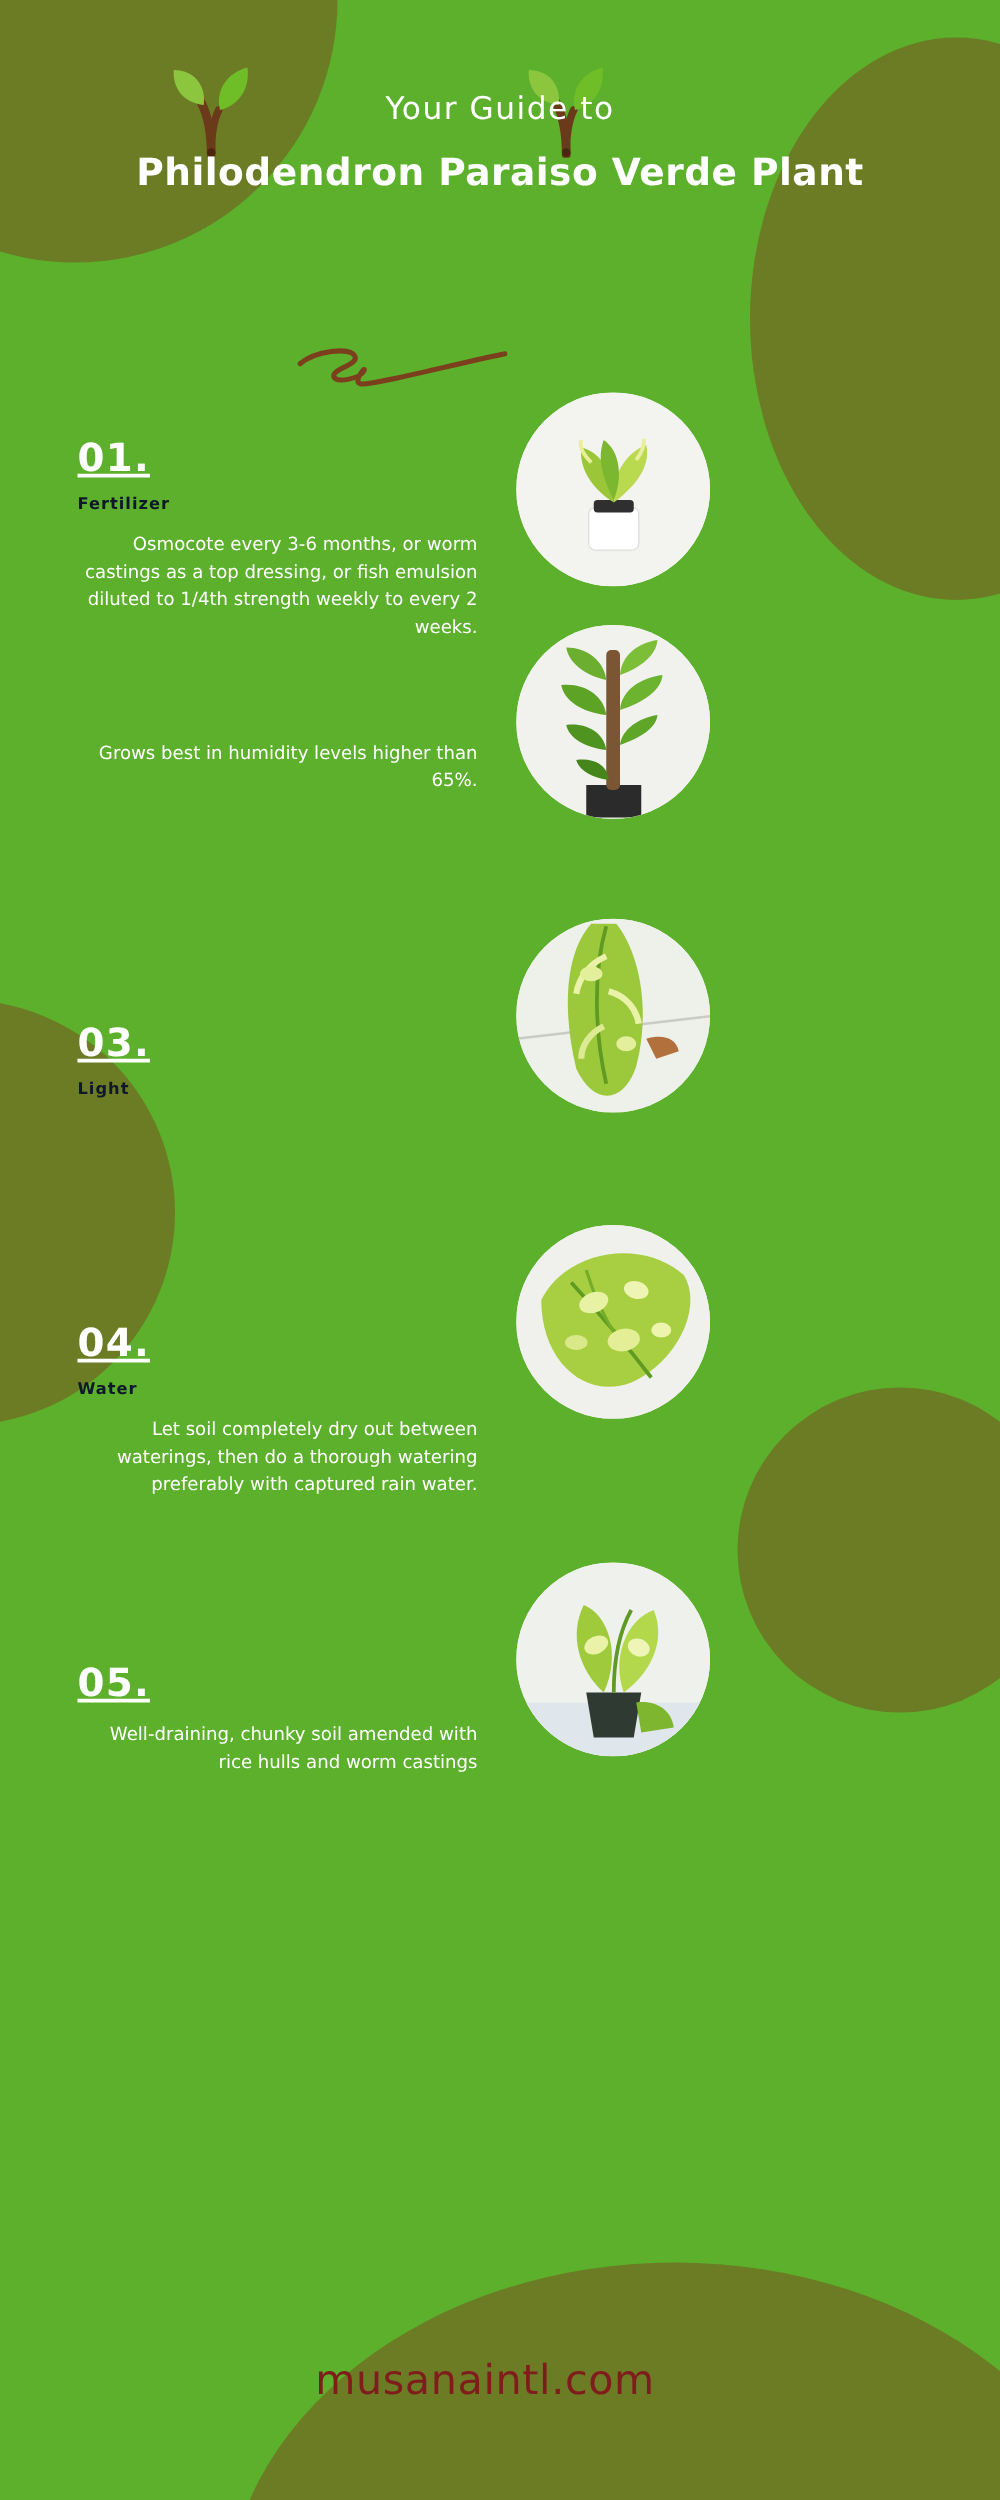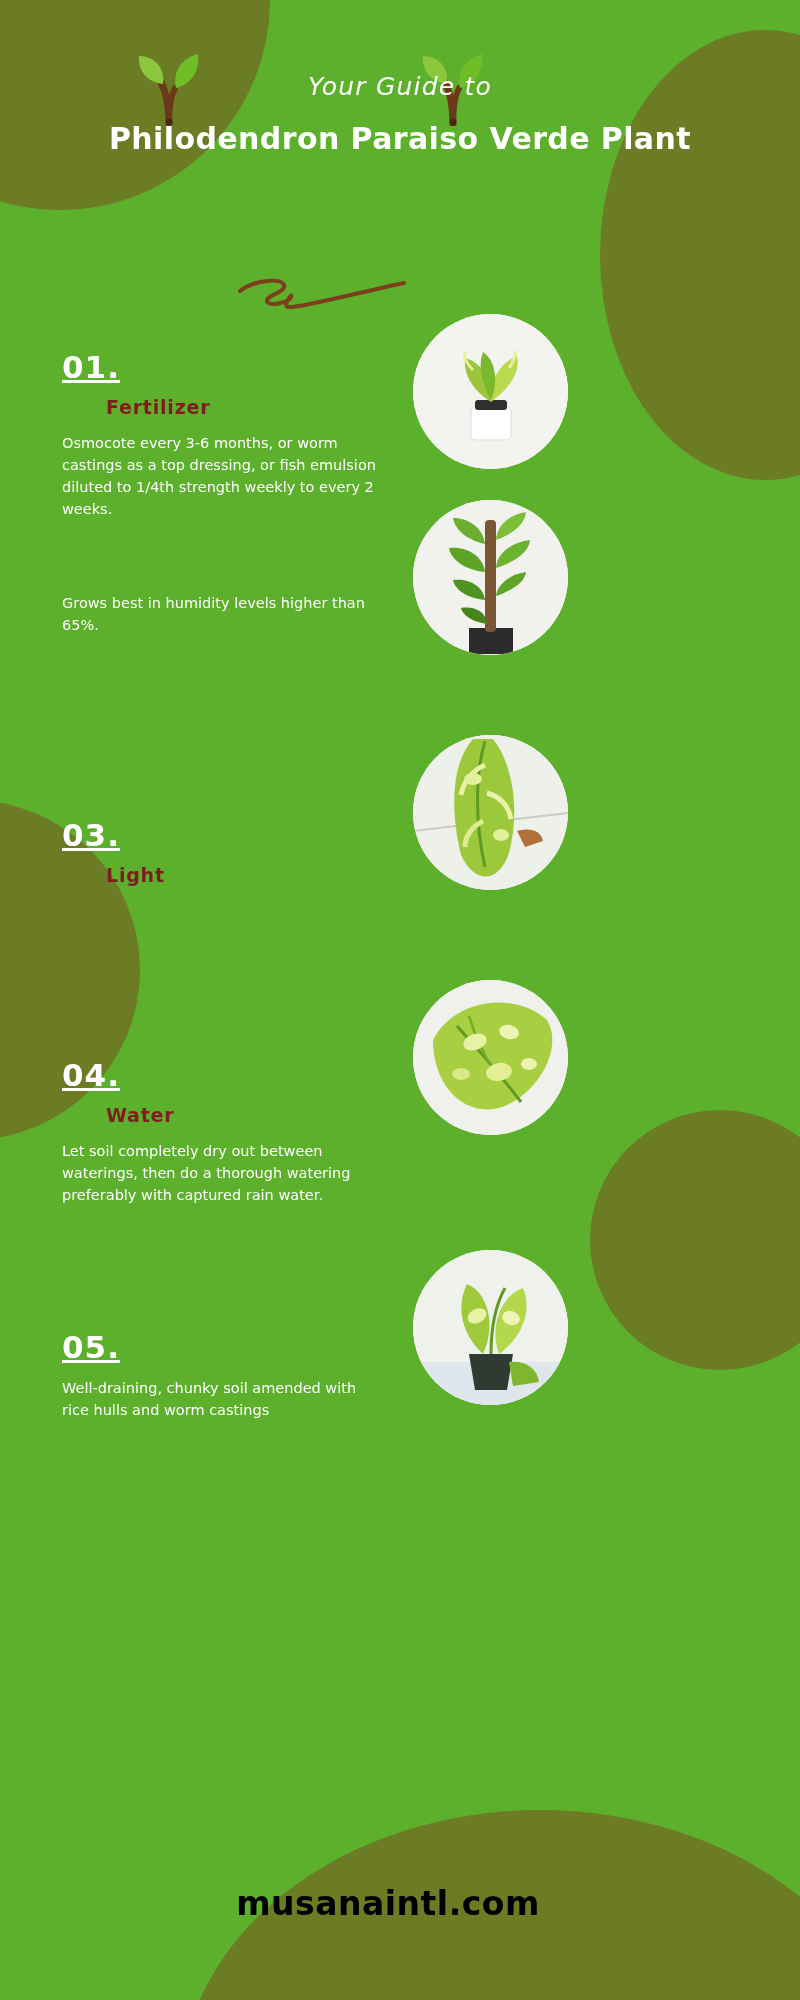--- a/index.html
+++ b/index.html
@@ -27,58 +27,58 @@
   
   #header { position:absolute; left:0; top:0; width:800px; }
 
   .sprout { position:absolute; width:66px; height:78px; }
   #sprout-left  { left:136px; top:48px; }
   #sprout-right { left:420px; top:48px; }
 
   .title-block { position:absolute; left:0; top:72px; width:800px; text-align:center; }
   #eyebrow {
     font-family:"DejaVu Sans", sans-serif;
-    font-size:25px; color:#ffffff; letter-spacing:1.2px;font-style:italic;
+    font-size:25px; color:#ffffff; letter-spacing:1.2px;
   }
   #main-title {
     margin-top:18px;
     font-size:30px; line-height:1.32; color:#ffffff;
     letter-spacing:.4px; padding:0 92px;font-weight:bold;
   }
 
   #squiggle { position:absolute; left:236px; top:275px; }
 
   
   .section { position:absolute; left:0; width:800px; }
   .sec-text { position:absolute; left:62px; width:320px; }
   .sec-num {
     font-size:31px; font-weight:bold; color:#ffffff;
     letter-spacing:1px; line-height:1;text-decoration:underline;
   }
   .sec-head {
     margin-top:13px;
-    font-size:19px; font-weight:bold; color:#7f1d1d; letter-spacing:.8px;margin-left:44px;
+    font-size:13px; font-weight:bold; color:#0f172a; letter-spacing:.8px;
   }
   .sec-body {
     margin-top:14px;
-    font-size:14.5px; line-height:1.52; color:#ffffff;
+    font-size:14.5px; line-height:1.52; color:#ffffff;text-align:right;
   }
 
   
   .photo {
     position:absolute; left:413px; width:155px; height:155px;
     border-radius:50%; overflow:hidden; background:#f4f5f0;
   }
   .photo svg { display:block; width:155px; height:155px; }
 
   
   #footer-url {
     position:absolute; left:0; top:1884px; width:776px;
-    text-align:center; color:#000000;
-    font-size:33px; font-weight:bold; letter-spacing:.5px;
+    text-align:center; color:#7f1d1d;
+    font-size:33px; font-weight:normal; letter-spacing:.5px;
   }
 </style>
 </head>
 <body>
 
 <div class="blob" id="blob-tl"></div>
 <div class="blob" id="blob-tr"></div>
 <div class="blob" id="blob-ml"></div>
 <div class="blob" id="blob-mr"></div>
 <div class="blob" id="blob-footer"></div>

